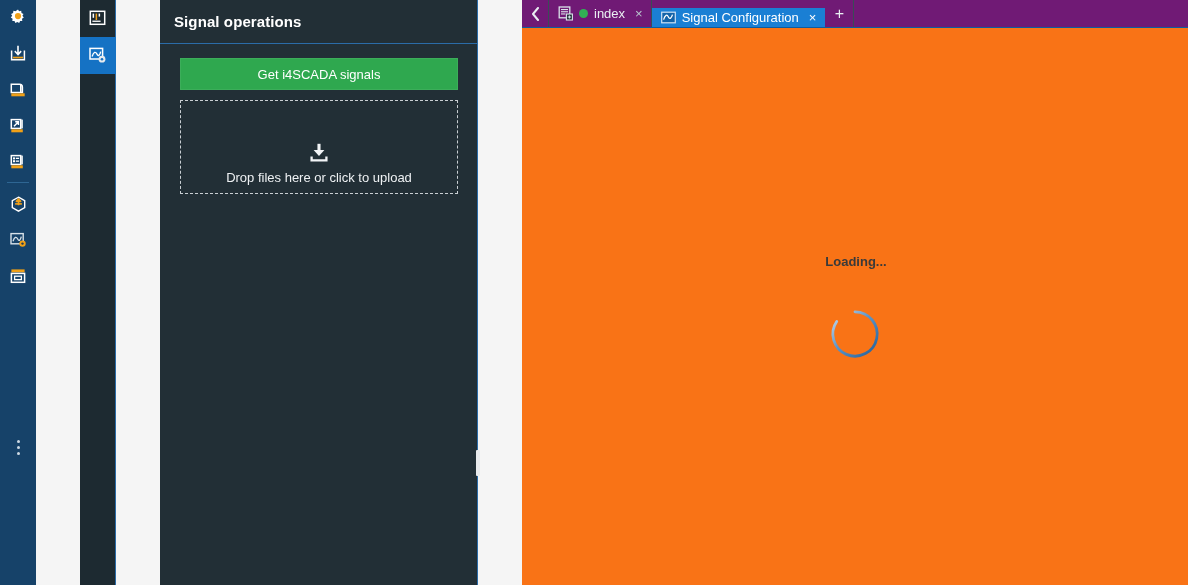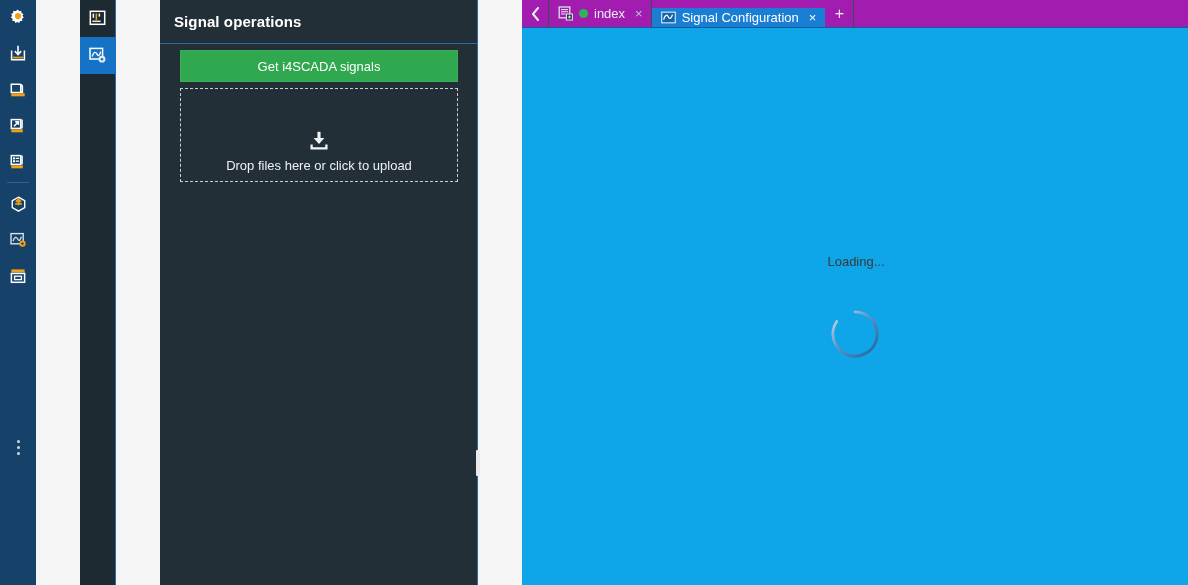--- a/index.html
+++ b/index.html
@@ -120,39 +120,39 @@
     letter-spacing: 0.1px;
   }
   .panel-body {
     flex: 1;
     padding: 0;
     position: relative;
   }
   .btn-primary {
     position: absolute;
     left: 20px;
-    top: 6px;
+    top: 14px;
     width: 278px;
     height: 32px;
     background: #2fa84f;
     border: 1px solid #3cae5a;
     color: #ffffff;
     font-size: 13px;
     font-family: "Liberation Sans", sans-serif;
     cursor: pointer;
     display: flex;
     align-items: center;
     justify-content: center;
     box-sizing: border-box;
     padding: 0;
   }
   .dropzone {
     position: absolute;
     left: 20px;
-    top: 44px;
+    top: 56px;
     width: 278px;
     height: 94px;
     border: 1px dashed #c9cfd3;
     box-sizing: border-box;
     display: flex;
     flex-direction: column;
     align-items: center;
     justify-content: flex-end;
     padding-bottom: 8px;
     cursor: pointer;
@@ -191,21 +191,21 @@
     flex: 1;
     height: 585px;
     display: flex;
     flex-direction: column;
     box-sizing: border-box;
     background: #f5f5f5;
   }
   .tabbar {
     height: 28px;
     min-height: 28px;
-    background: #a21caf;
+    background: #701a75;
     display: flex;
     flex-direction: row;
     align-items: stretch;
     border-bottom: 1px solid #0d5c9e;
     box-sizing: border-box;
   }
   .tab-nav {
     width: 26px;
     min-width: 26px;
     display: flex;
@@ -266,22 +266,23 @@
     cursor: pointer;
     border-right: 1px solid #3a4c56;
   }
   .tabbar-filler {
     flex: 1;
   }
 
   .content {
     flex: 1;
     position: relative;
-    background: #0ea5e9;
+    background: #f97316;
     overflow: hidden;
+    font-weight: bold;
   }
   .loading-wrap {
     position: absolute;
     left: 0;
     right: 0;
     top: 226px;
     display: flex;
     flex-direction: column;
     align-items: center;
   }

